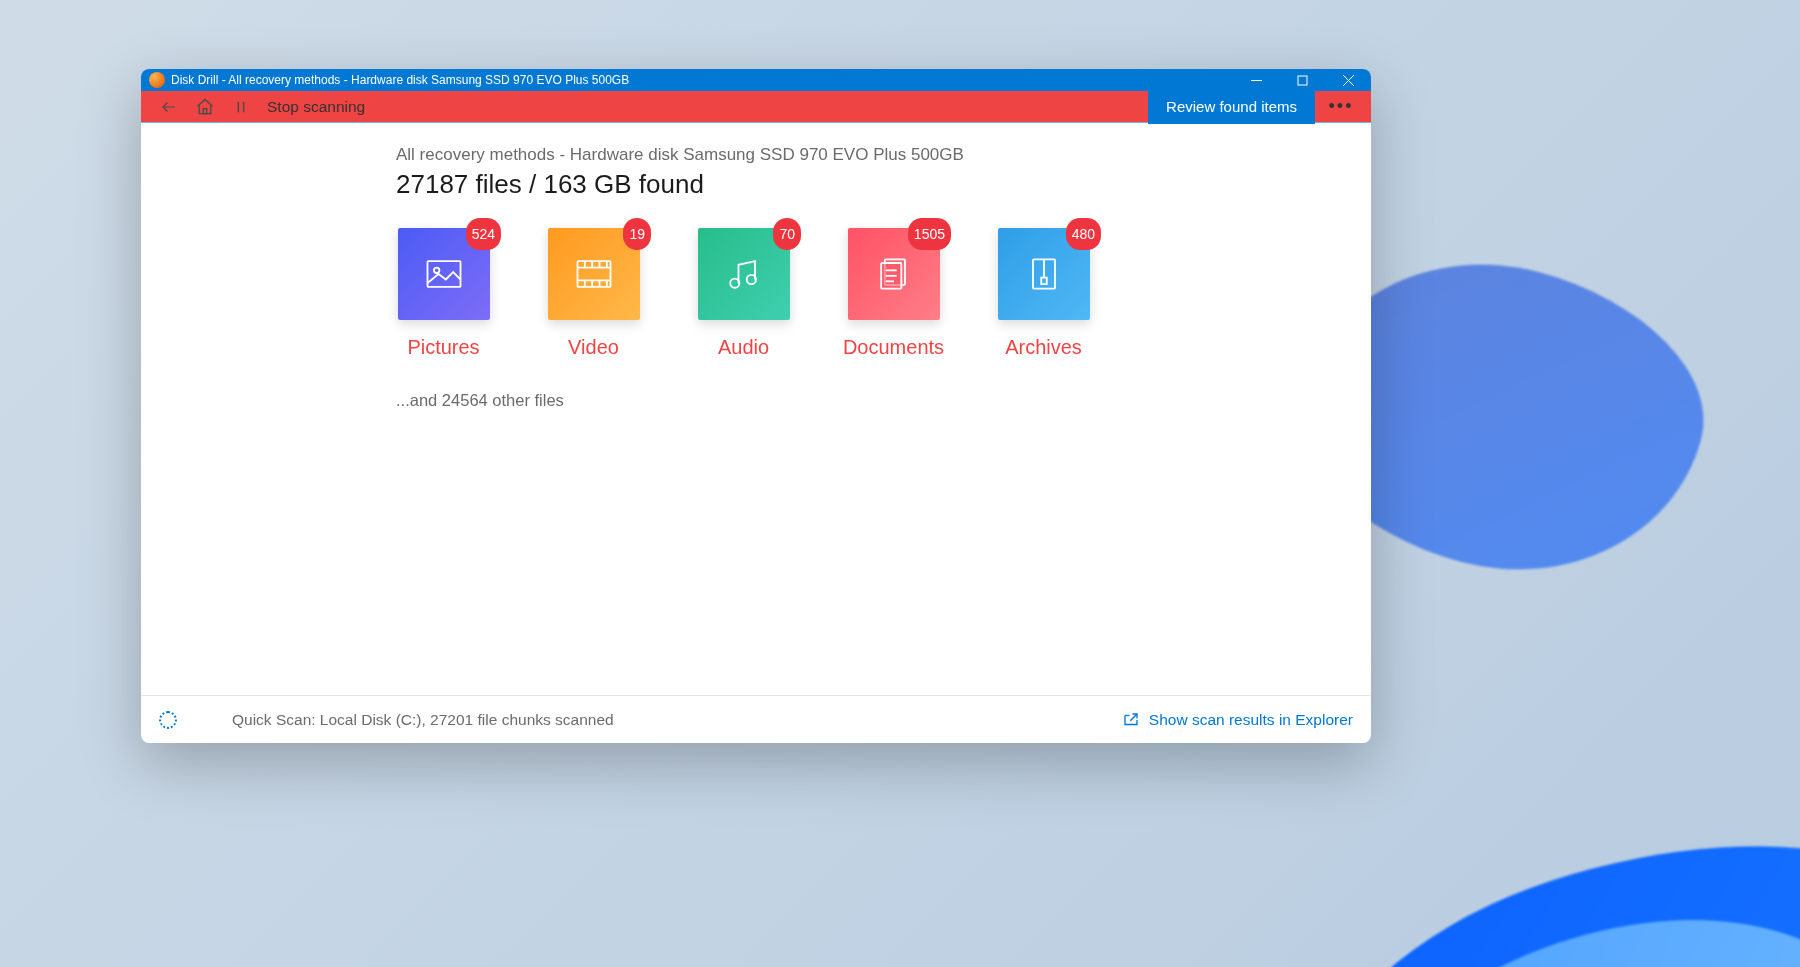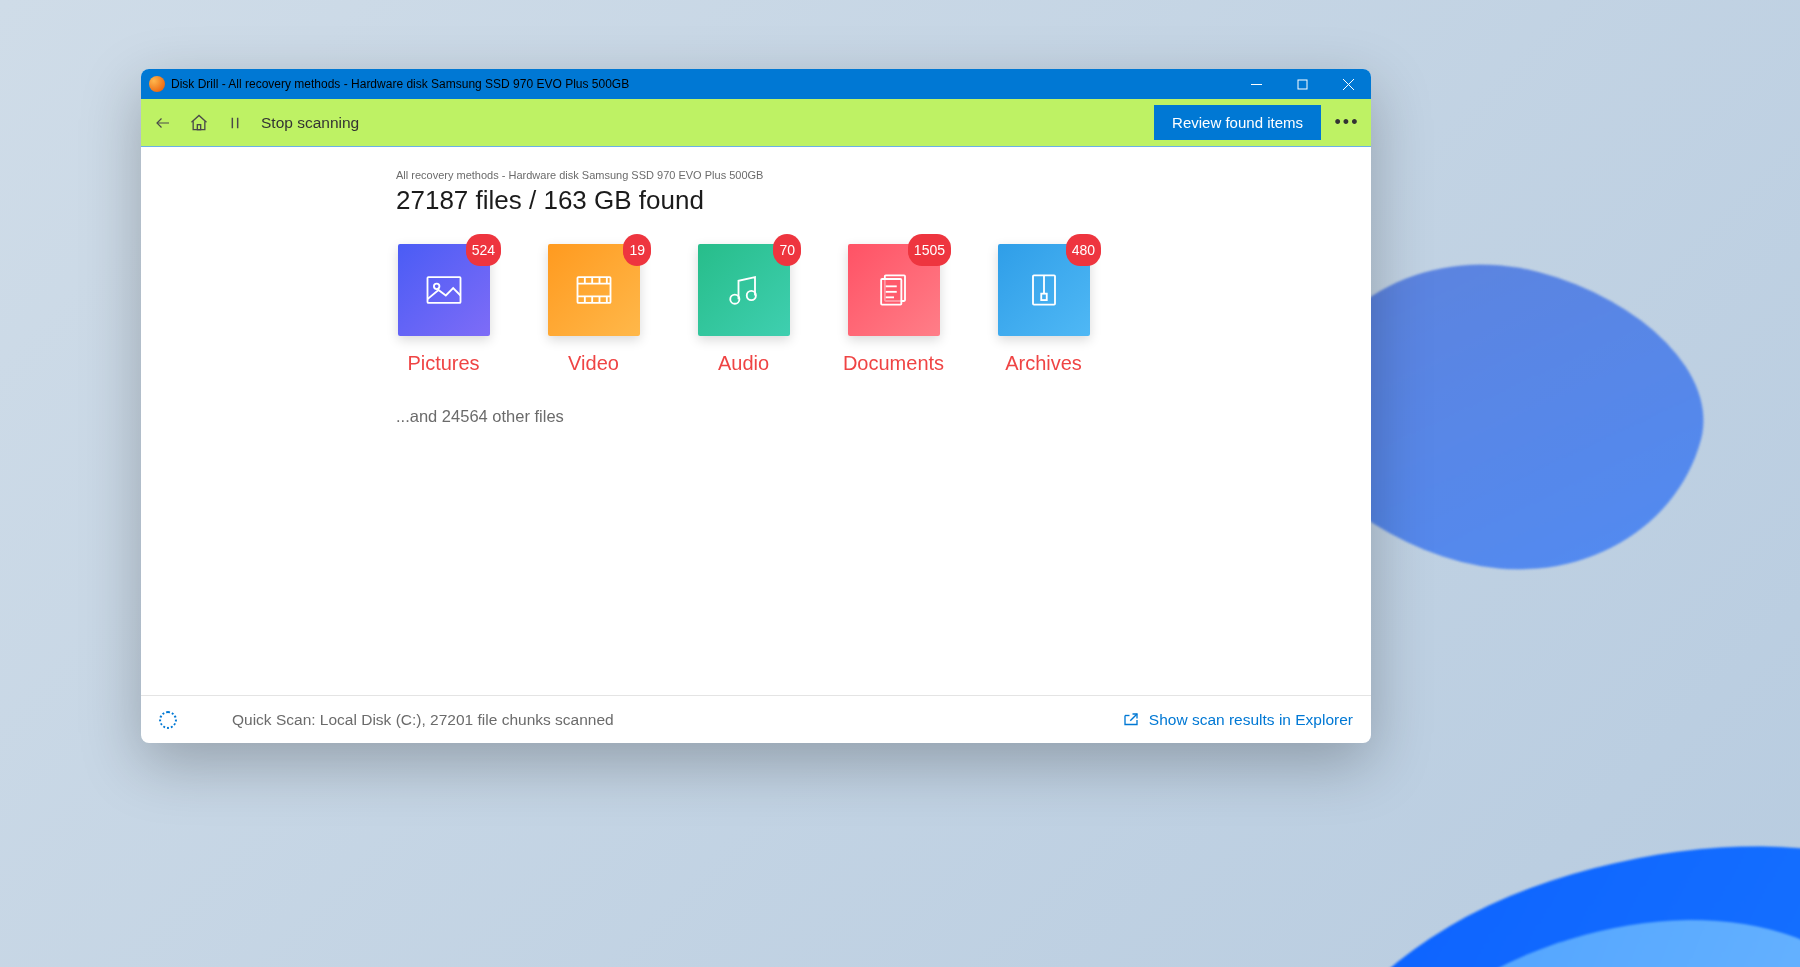--- a/index.html
+++ b/index.html
@@ -36,25 +36,25 @@
   width: 1230px;
   height: 674px;
   background: #ffffff;
   border-radius: 8px;
   box-shadow: 0 20px 60px rgba(0,0,0,0.25);
   overflow: hidden;
   display: flex;
   flex-direction: column;
 }
 .titlebar {
-  height: 30px;
+  height: 22px;
   background: #0078d4;
   display: flex;
   align-items: center;
-  color: #000000;
+  color: #ffffff;
   font-size: 12px;
   padding-left: 8px;
 }
 .titlebar-icon {
   width: 16px; height: 16px;
   border-radius: 50%;
   background: radial-gradient(circle at 30% 30%, #ffb74d, #e65100);
   margin-right: 6px;
   flex-shrink: 0;
 }
@@ -62,26 +62,26 @@
 .win-controls { display: flex; height: 100%; }
 .win-btn {
   width: 46px; height: 100%;
   display: flex; align-items: center; justify-content: center;
   font-size: 13px;
   color: #fff;
   cursor: pointer;
 }
 
 .toolbar {
-  height: 48px;
-  background: #bef264;
+  height: 32px;
+  background: #ef4444;
   border-bottom: 1px solid #6bb1e7;
   display: flex;
   align-items: center;
-  padding: 0 4px;
+  padding: 0 10px;
 }
 .tool-icon {
   width: 36px; height: 36px;
   display: flex; align-items: center; justify-content: center;
   color: #4a4a4a;
   cursor: pointer;
 }
 .tool-icon svg { stroke: #4a4a4a; }
 .stop-label { font-size: 15.5px; color: #333; margin-left: 8px; }
 .toolbar-spacer { flex: 1; }
@@ -99,21 +99,21 @@
   font-size: 18px; letter-spacing: 2px;
   color: #333; cursor: pointer; margin-left: 6px;
 }
 
 .content {
   flex: 1;
   padding: 22px 0 0 0;
   overflow: auto;
 }
 .content-inner { margin-left: 255px; width: 820px; }
-.subtitle { color: #6b6b6b; font-size: 11px; margin-bottom: 4px; }
+.subtitle { color: #6b6b6b; font-size: 17px; margin-bottom: 4px; }
 .heading { font-size: 26px; font-weight: 400; color: #1b1b1b; margin-bottom: 28px; }
 
 .categories { display: flex; gap: 55px; }
 .cat-item { display: flex; flex-direction: column; align-items: center; width: 95px; position: relative; cursor: pointer; }
 .cat-tile {
   width: 92px; height: 92px;
   border-radius: 2px;
   display: flex; align-items: center; justify-content: center;
   box-shadow: 0 4px 12px rgba(0,0,0,0.15);
 }

